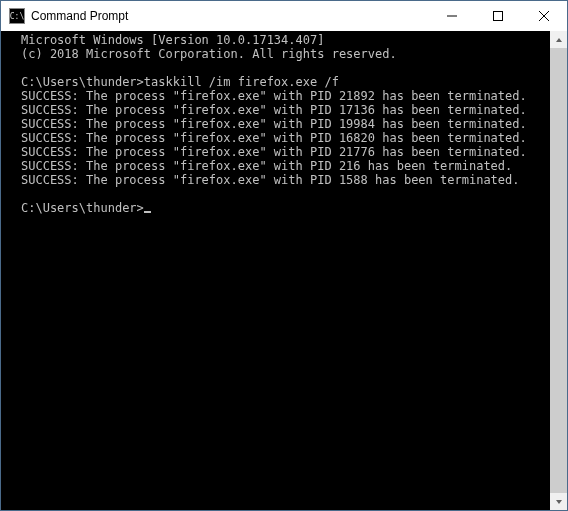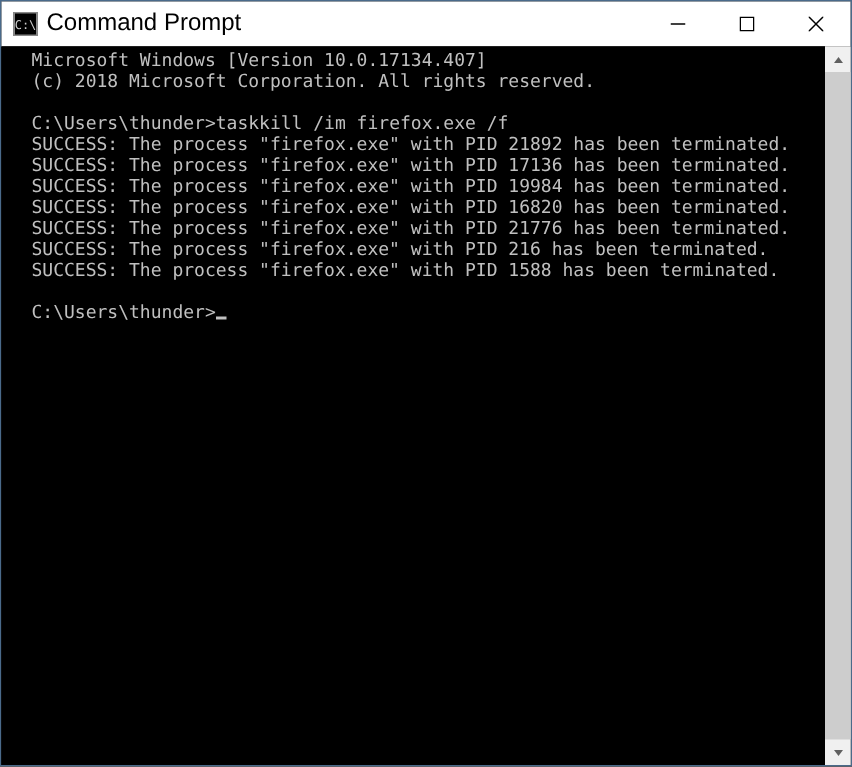--- a/index.html
+++ b/index.html
@@ -35,21 +35,21 @@
       position: relative;
       font-size: 8px;
       color: #ccc;
       display: flex;
       align-items: center;
       justify-content: center;
       font-family: Consolas, monospace;
     }
     .titlebar-text {
       flex: 1;
-      font-size: 16px;
+      font-size: 12px;
       color: #000;
       line-height: 30px;
     }
     .win-controls {
       display: flex;
       height: 30px;
     }
     .win-btn {
       width: 46px;
       height: 30px;

